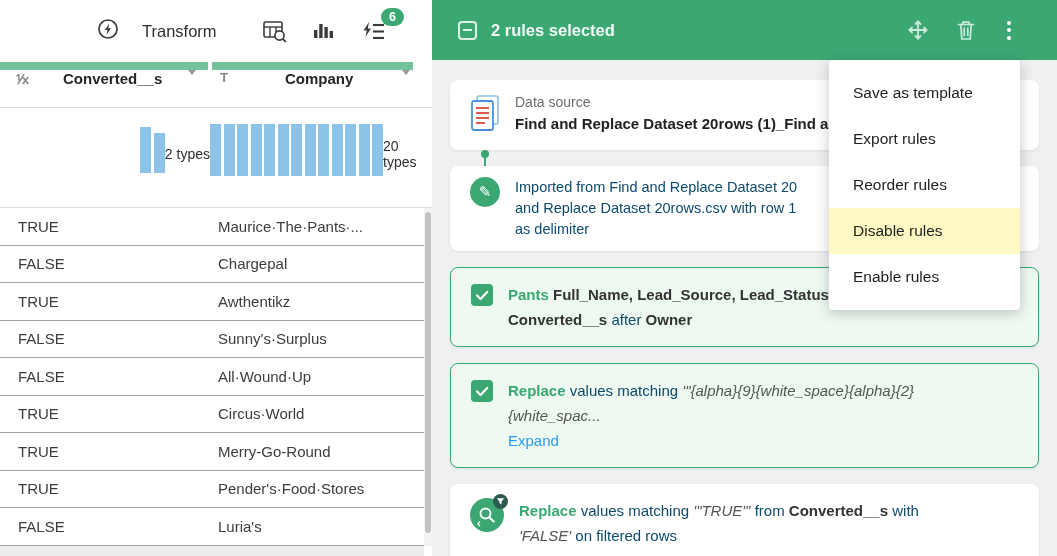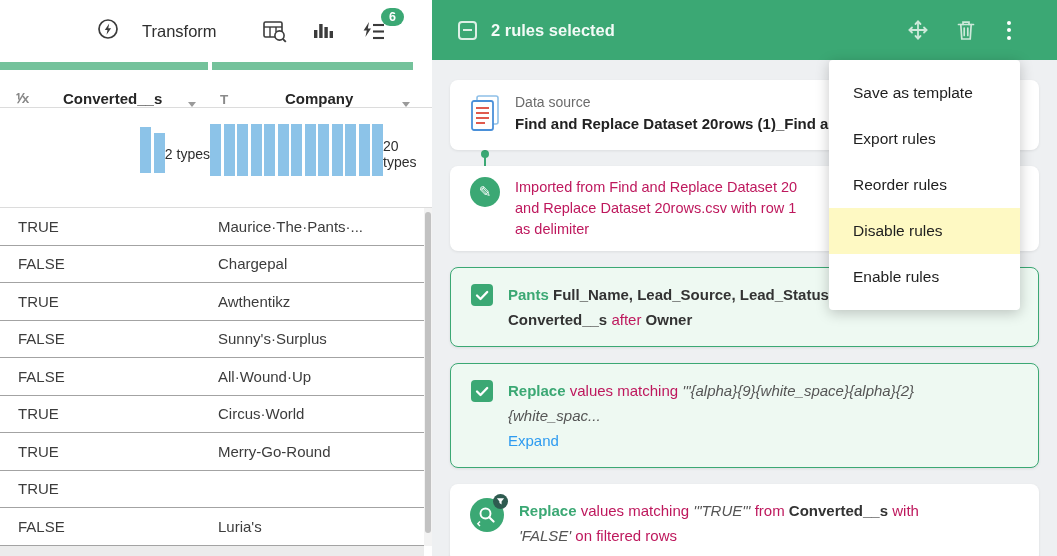--- a/index.html
+++ b/index.html
@@ -11,21 +11,21 @@
   .toolbar{height:62px;display:flex;align-items:center;padding-left:96px;position:relative;}
   .transform{display:flex;align-items:center;gap:22px;font-size:16.5px;color:#2f2f2f;cursor:pointer;}
   .tb-icons{display:flex;align-items:center;gap:24px;margin-left:44px;}
   .tb-ic{cursor:pointer;display:flex;align-items:center;}
   .badge{position:absolute;left:381px;top:8px;background:#3ba874;color:#fff;font-size:12.5px;font-weight:700;padding:2px 8px;border-radius:10px;}
   .qstrip{display:flex;height:8px;gap:4px;padding-right:19px;}
   .qstrip .seg{background:#74c29b;}
   .seg1{width:208px;}
   .seg2{flex:1;}
   .thead{display:flex;height:38px;border-bottom:1px solid #dcdcdc;align-items:center;}
-  .hcell{display:flex;align-items:flex-end;height:100%;cursor:pointer;}
+  .hcell{display:flex;align-items:flex-start;height:100%;cursor:pointer;}
   .hcell.c1{width:210px;padding-left:16px;padding-right:14px;}
   .hcell.c2{flex:1;padding-left:10px;padding-right:22px;}
   .type-ic{color:#8a8a8a;font-size:13.5px;font-weight:700;margin-right:8px;}
   .cname{font-size:15px;font-weight:700;color:#262626;flex:1;text-align:center;white-space:nowrap;overflow:hidden;}
   .caret{width:0;height:0;border-left:4.5px solid transparent;border-right:4.5px solid transparent;border-top:5.5px solid #9a9a9a;flex:none;}
   .hist{display:flex;height:100px;border-bottom:1px solid #dcdcdc;}
   .histcell{display:flex;flex-direction:row;align-items:center;justify-content:flex-end;padding-bottom:8px;}
   .histcell.c1{width:210px;}
   .histcell.c2{flex:1;}
   .bars{display:flex;align-items:flex-end;gap:2.5px;margin-bottom:7px;}
@@ -60,21 +60,21 @@
   .ds-label{font-size:14px;color:#6b6b6b;}
   .ds-title{font-size:15px;font-weight:700;color:#222;margin-top:5px;white-space:nowrap;overflow:hidden;}
   .circle-ic{width:30px;height:30px;border-radius:50%;background:#3ba874;color:#fff;display:flex;align-items:center;justify-content:center;font-size:15px;flex:none;}
   .big-circle{width:34px;height:34px;position:relative;flex:none;}
   .fbadge{position:absolute;top:-4px;right:-4px;width:15px;height:15px;border-radius:50%;background:#2e5b50;display:flex;align-items:center;justify-content:center;}
   .note-text .rline{font-size:14.5px;color:#4a4a4a;line-height:21px;white-space:nowrap;overflow:hidden;}
   .rule-text{min-width:0;flex:1;}
   .rule-text .rline{font-size:15px;line-height:25px;color:#4a4a4a;white-space:nowrap;overflow:hidden;}
   .seg-green{color:#3ba874;font-weight:700;}
   .seg-bold{color:#333;font-weight:700;}
-  .seg-n{color:#be185d;}
+  .seg-n{color:#0c4a6e;}
   .seg-i{color:#555;font-style:italic;}
   .seg-link{color:#2e9bf0;cursor:pointer;}
   .chk{flex:none;margin-top:2px;}
   .next-card{position:absolute;left:18px;right:18px;top:550px;height:24px;background:#fff;border-radius:8px;box-shadow:0 1px 3px rgba(0,0,0,.08);}
 
   
   .menu{position:absolute;left:829px;top:60px;width:191px;background:#fff;border-radius:4px;box-shadow:0 3px 14px rgba(0,0,0,.22);padding:10px 0;z-index:50;}
   .menu-item{height:46px;display:flex;align-items:center;padding:0 24px;font-size:15.5px;color:#1e1e1e;cursor:pointer;white-space:nowrap;}
   .menu-item.highlighted{background:#fef9c3;}
 </style>
@@ -194,20 +194,21 @@
       <div class="trow">
         <div class="tcell c1">TRUE</div>
         <div class="tcell c2">Circus·World</div>
       </div>
       <div class="trow">
         <div class="tcell c1">TRUE</div>
         <div class="tcell c2">Merry-Go-Round</div>
       </div>
       <div class="trow">
         <div class="tcell c1">TRUE</div>
+        <div class="tcell c2">Pender's·Food·Stores</div>
       </div>
       <div class="trow">
         <div class="tcell c1">FALSE</div>
         <div class="tcell c2">Luria's</div>
       </div>
     </div>
 
   <div class="hscroll"></div>
   <div class="vscroll">
     <div class="vthumb"></div>

